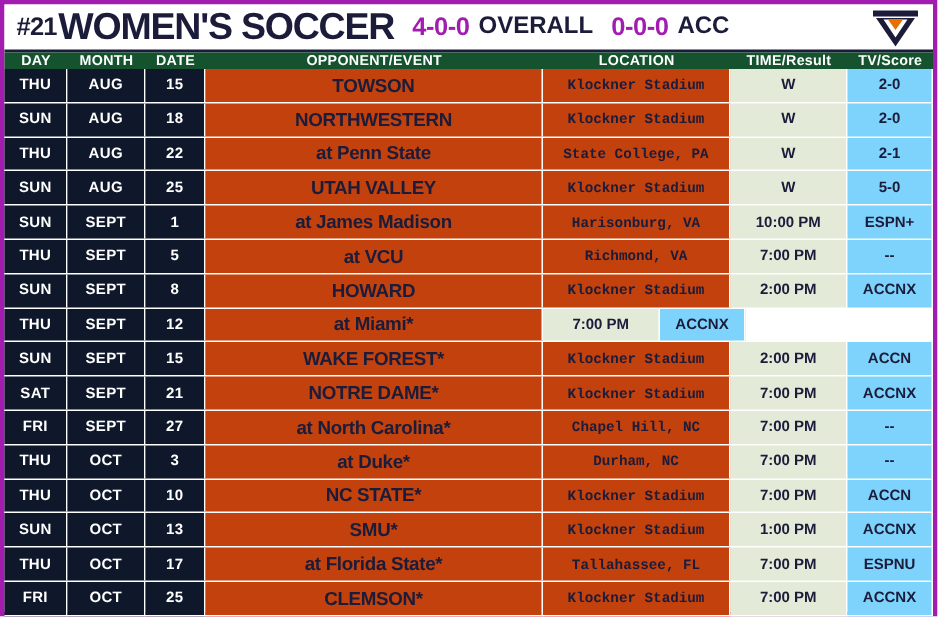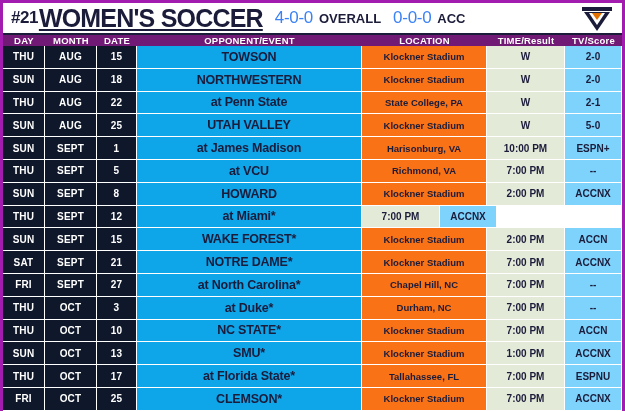--- a/index.html
+++ b/index.html
@@ -27,40 +27,39 @@
   }
   .rank{
     font-size:17px;font-weight:bold;color:#1b1b3a;
     letter-spacing:-0.5px;
     margin-right:1px;
   }
   .sport-title{
     font-size:25px;font-weight:bold;color:#1b1b3a;
     letter-spacing:-0.8px;
     white-space:nowrap;
-    text-decoration:underline;
   }
   .rec-num{
-    font-size:17px;font-weight:normal;color:#3b82f6;
+    font-size:17px;font-weight:bold;color:#a21caf;
     margin-left:12px;letter-spacing:-0.3px;
   }
   .rec-lab{
-    font-size:13px;font-weight:bold;color:#1b1b3a;
+    font-size:16px;font-weight:bold;color:#1b1b3a;
     margin-left:6px;letter-spacing:0px;
   }
   .spacer{flex:1;}
   .logo{
     width:34px;height:30px;
     display:flex;align-items:center;justify-content:center;
     margin-right:2px;
   }
   
   .thead{
     display:flex;
-    background:#701a75;
+    background:#14532d;
     color:#ffffff;
     height:17px;
     align-items:center;
     font-size:9.5px;font-weight:bold;
     letter-spacing:0.2px;
   }
   .thead div{
     text-align:center;
     box-sizing:border-box;
     overflow:hidden;white-space:nowrap;
@@ -85,26 +84,26 @@
     box-sizing:border-box;
     display:flex;align-items:center;justify-content:center;
     overflow:hidden;white-space:nowrap;
     border-right:1px solid #ffffff;
   }
   .cell-day,.cell-month,.cell-date{
     background:#0f172a;color:#ffffff;
     font-size:10px;font-weight:bold;letter-spacing:0.2px;
   }
   .cell-opp{
-    background:#0ea5e9;color:#1b1b3a;
+    background:#c2410c;color:#1b1b3a;
     font-size:12.5px;font-weight:bold;letter-spacing:-0.2px;
   }
   .cell-loc{
-    background:#f97316;color:#1b1b3a;
-    font-size:9.5px;font-weight:bold;
+    background:#c2410c;color:#1b1b3a;
+    font-size:9.5px;font-weight:bold;font-family:Liberation Mono, monospace;
   }
   .cell-time{
     background:#e3ead8;color:#1b1b3a;
     font-size:10px;font-weight:bold;
   }
   .cell-tv{
     background:#7dd3fc;color:#1b1b3a;
     font-size:10px;font-weight:bold;
     border-right:none;
   }

